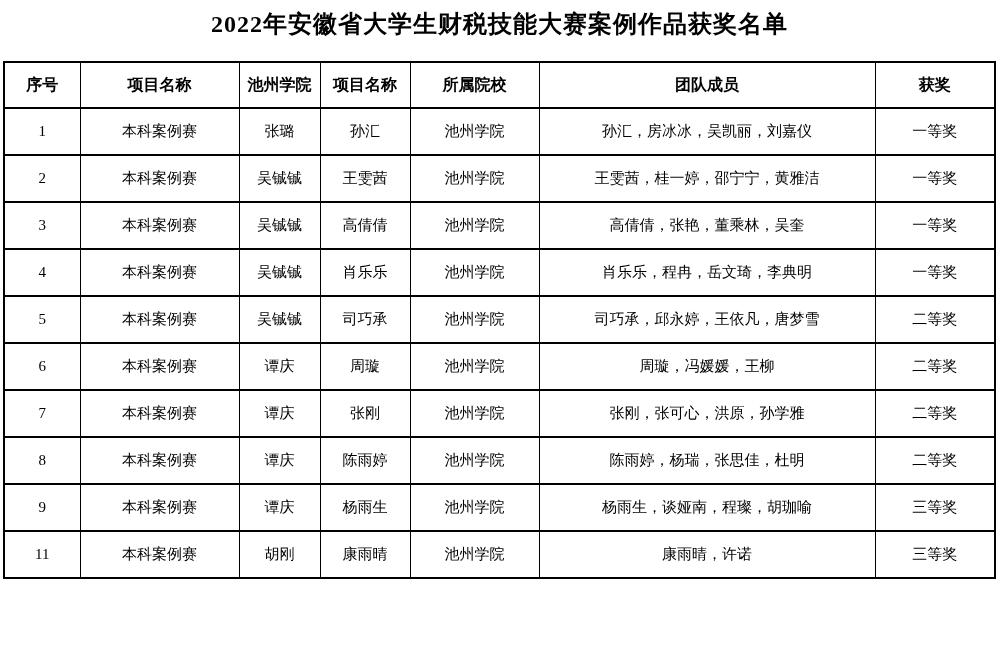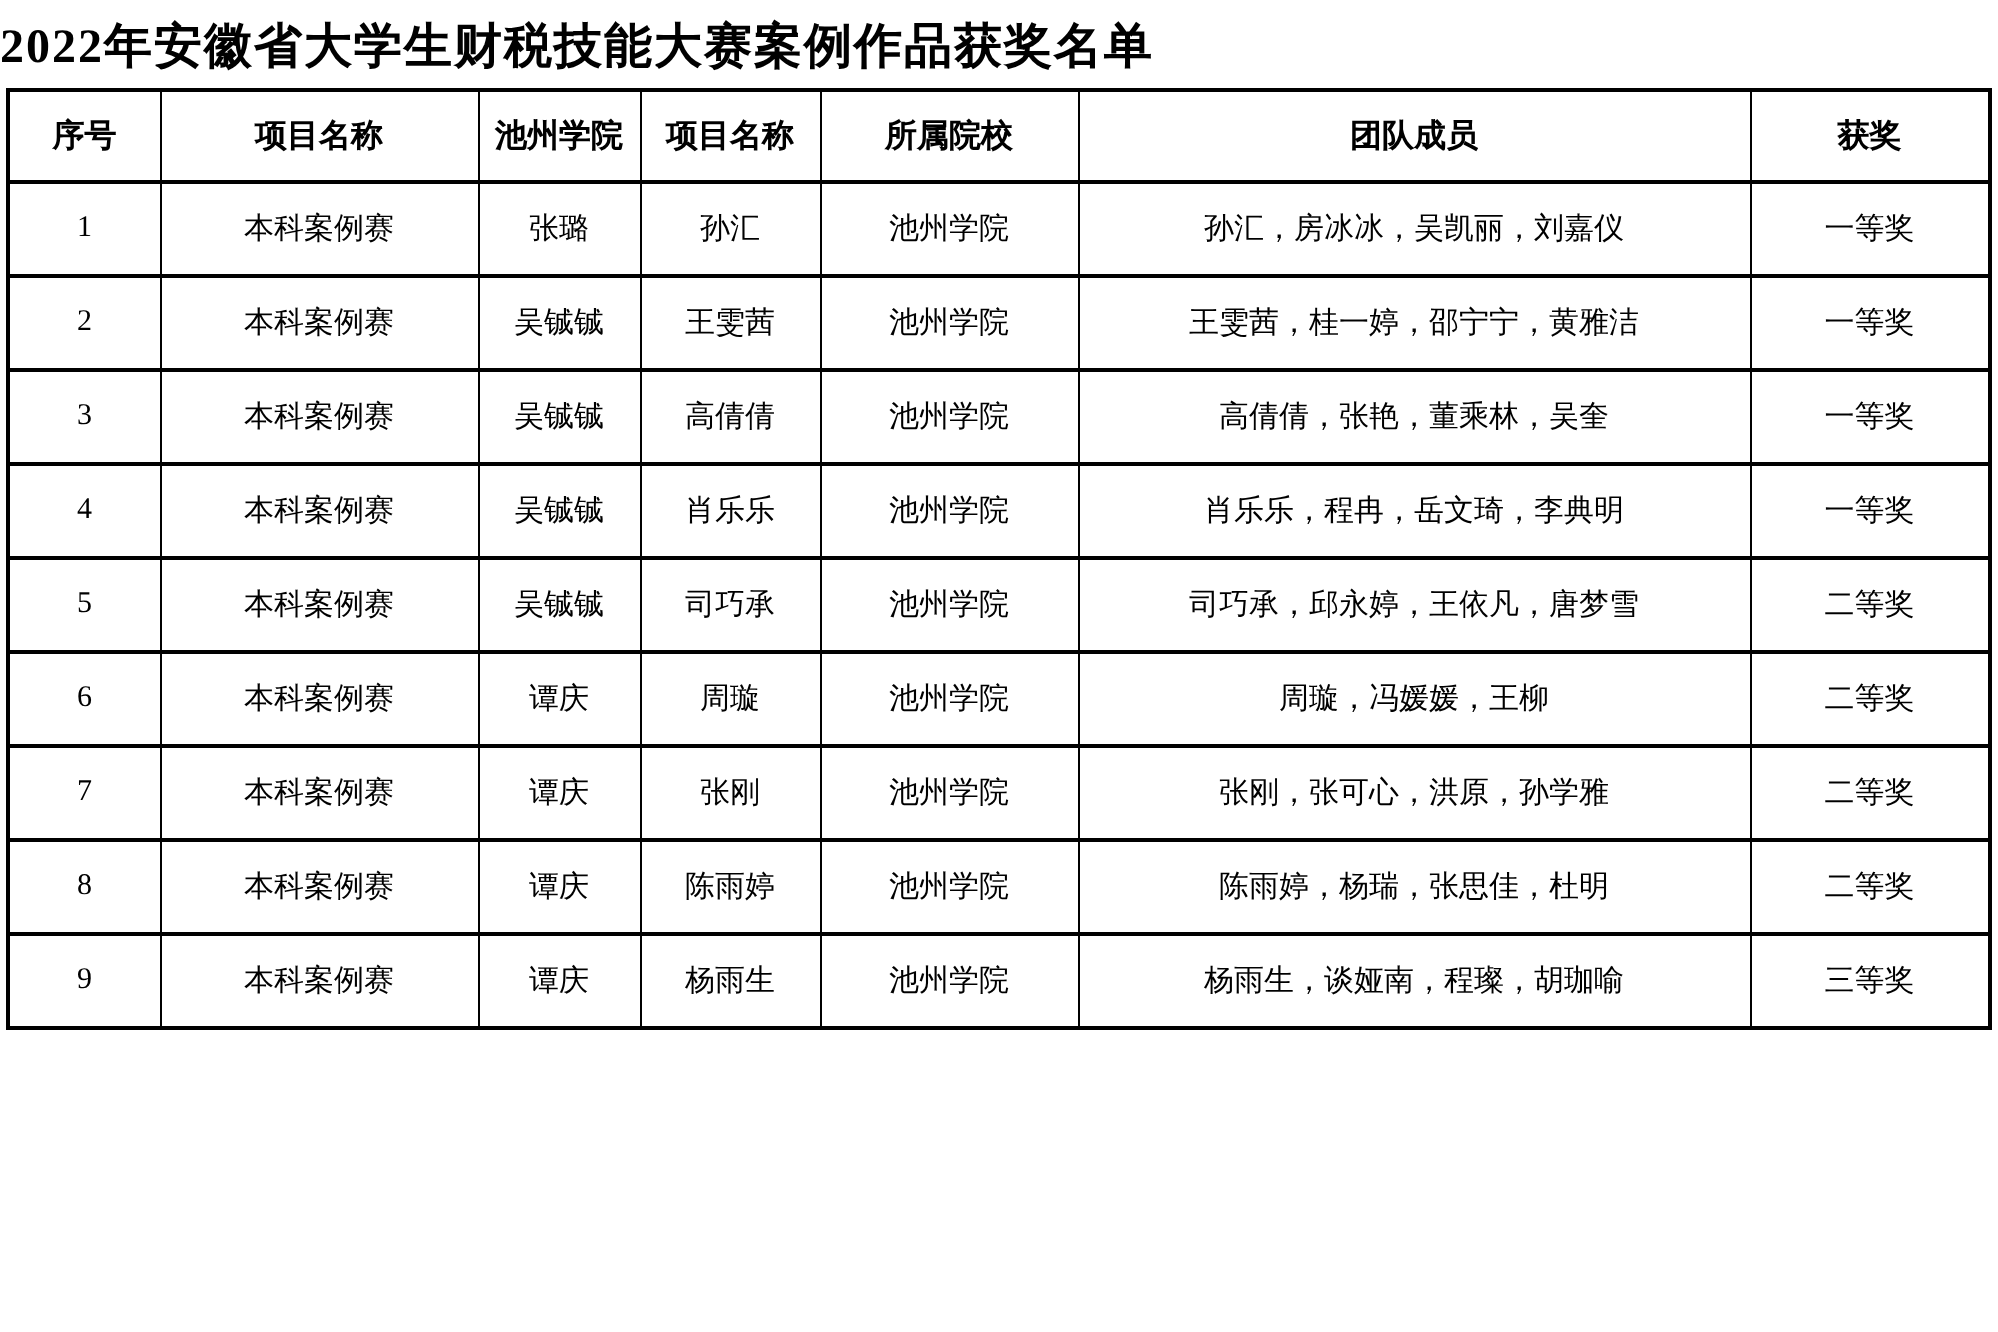--- a/index.html
+++ b/index.html
@@ -12,29 +12,30 @@
     width: 999px;
     height: 666px;
     background: #ffffff;
     overflow: hidden;
     font-family: "Liberation Serif", "DejaVu Serif", serif;
     color: #000000;
   }
   .doc-title {
     height: 37px;
     padding-top: 7px;
+    text-align: center;
     font-size: 24px;
     font-weight: bold;
     letter-spacing: 1px;
     line-height: 34px;
     white-space: nowrap;
   }
   table.award-table {
     width: 991px;
-    margin: 0 auto;
+    margin: 17px auto;
     border-collapse: collapse;
     table-layout: fixed;
     border: 2px solid #000000;
   }
   .award-table th,
   .award-table td {
     border-left: 1px solid #000000;
     border-right: 1px solid #000000;
     border-top: 2px solid #000000;
     border-bottom: 2px solid #000000;
@@ -157,15 +158,24 @@
       </tr>
       <tr>
         <td>9</td>
         <td>本科案例赛</td>
         <td>谭庆</td>
         <td>杨雨生</td>
         <td>池州学院</td>
         <td>杨雨生，谈娅南，程璨，胡珈喻</td>
         <td>三等奖</td>
       </tr>
+      <tr>
+        <td>11</td>
+        <td>本科案例赛</td>
+        <td>胡刚</td>
+        <td>康雨晴</td>
+        <td>池州学院</td>
+        <td>康雨晴，许诺</td>
+        <td>三等奖</td>
+      </tr>
     </tbody>
   </table>
 </div>
 
 </body></html>

